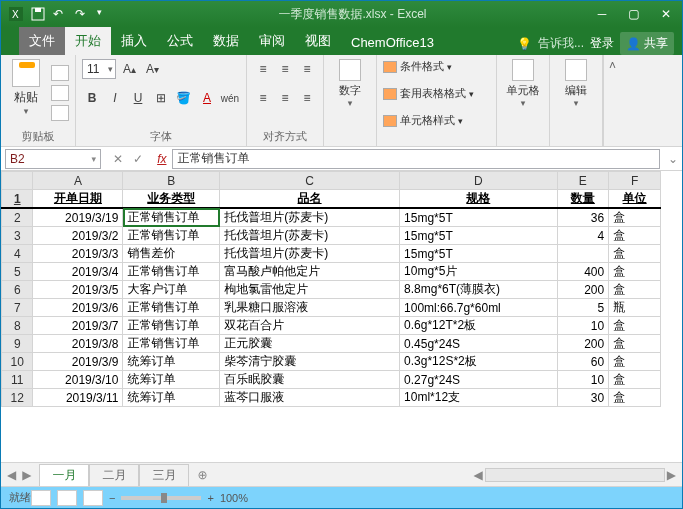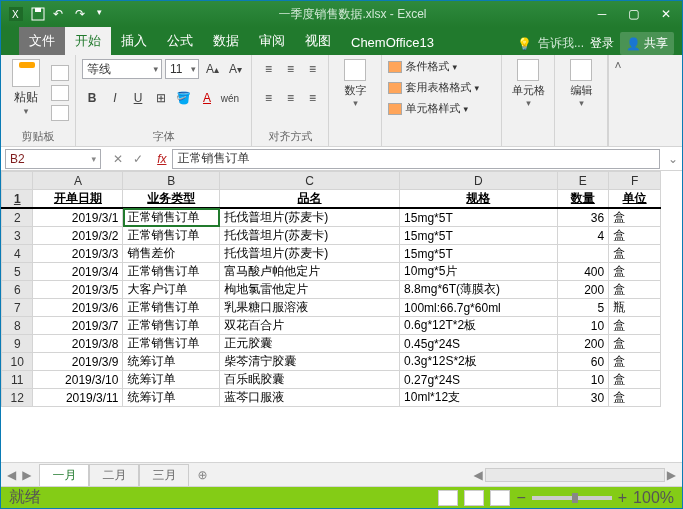--- a/index.html
+++ b/index.html
@@ -31,21 +31,21 @@
 .mini-btns div{width:18px;height:16px;border:1px solid #bbb;background:#fff;}
 .font-group .row{display:flex;gap:3px;align-items:center;margin-bottom:3px;}
 .font-select{height:20px;border:1px solid #abadb3;background:#fff;padding:0 16px 0 4px;font-size:12px;color:#333;min-width:80px;display:flex;align-items:center;position:relative;}
 .font-select::after{content:"▾";position:absolute;right:3px;color:#666;font-size:9px;}
 .font-size-sel{min-width:34px;}
 .ico-btn{width:20px;height:20px;display:flex;align-items:center;justify-content:center;color:#444;border:1px solid transparent;}
 .align-group .row{display:flex;gap:2px;margin-bottom:3px;}
 .num-group,.styles-group,.cells-group,.edit-group{min-width:40px;}
 .big-btn{display:flex;flex-direction:column;align-items:center;width:40px;color:#333;font-size:11px;}
 .big-btn .ico{width:22px;height:22px;border:1px solid #bbb;background:#fff;margin-bottom:2px;}
-.styles-list{display:flex;flex-direction:column;gap:6px;font-size:11px;color:#333;}
+.styles-list{display:flex;flex-direction:column;gap:12px;font-size:11px;color:#333;}
 .styles-list div{display:flex;align-items:center;gap:3px;}
 .styles-list .sico{width:14px;height:12px;background:#ffa55a;border:1px solid #aaa;}
 .collapse-ribbon{width:18px;border-left:1px solid #d4d4d4;display:flex;align-items:flex-start;justify-content:center;color:#666;padding-top:4px;}
 .namebox-row{height:24px;background:#fff;border-bottom:1px solid #d4d4d4;display:flex;align-items:center;}
 .namebox{width:96px;height:20px;border:1px solid #abadb3;margin:0 4px;padding:0 4px;display:flex;align-items:center;color:#7f1d1d;justify-content:space-between;}
 .namebox::after{content:"▾";color:#888;font-size:9px;}
 .fx-controls{display:flex;gap:10px;padding:0 8px;color:#888;}
 .fx-label{font-style:italic;color:#b91c1c;padding:0 6px;text-decoration:underline;}
 .formula-bar{flex:1;height:20px;border:1px solid #abadb3;margin-right:4px;padding:0 4px;color:#333;display:flex;align-items:center;}
 .formula-expand{width:18px;text-align:center;color:#888;}
@@ -67,21 +67,21 @@
 table.grid .col-E{width:46px;}
 table.grid .col-F{width:46px;}
 .selected-cell{outline:2px solid #217a2d;outline-offset:-2px;}
 .sheet-tabs{height:24px;background:#f1f1f1;border-top:1px solid #d4d4d4;display:flex;align-items:center;padding:0 6px;font-size:12px;color:#333;}
 .sheet-tabs .nav{display:flex;gap:6px;color:#888;padding-right:8px;}
 .sheet-tabs .stab{padding:2px 12px;border:1px solid #ccc;border-bottom:none;background:#fff;color:#217a2d;}
 .sheet-tabs .stab.inactive{background:#f1f1f1;color:#666;}
 .sheet-tabs .addtab{padding:0 8px;color:#888;}
 .sheet-tabs .hscroll{flex:1;display:flex;justify-content:flex-end;align-items:center;gap:2px;}
 .sheet-tabs .hscroll .track{width:180px;height:14px;background:#e8e8e8;border:1px solid #ccc;}
-.statusbar{height:22px;background:#84cc16;border-top:1px solid #d4d4d4;display:flex;align-items:center;padding:0 8px;font-size:16px;color:#555;justify-content:space-between;}
+.statusbar{height:22px;background:#7dd3fc;border-top:1px solid #d4d4d4;display:flex;align-items:center;padding:0 8px;font-size:11px;color:#555;}
 .statusbar .views{display:flex;gap:6px;align-items:center;}
 .statusbar .views .vb{width:20px;height:16px;border:1px solid #ccc;background:#fff;}
 .statusbar .zoom{display:flex;align-items:center;gap:6px;}
 .statusbar .zslider{width:80px;height:4px;background:#ccc;position:relative;}
 .statusbar .zslider::before{content:"";position:absolute;left:50%;top:-3px;width:6px;height:10px;background:#888;}
 svg{display:block;}
 </style>
 </head>
 <body>
 
@@ -146,21 +146,20 @@
           <div></div>
           <div></div>
         </div>
       </div>
       <div class="group-label">剪贴板</div>
     </div>
 
     <div class="group font-group">
       <div class="group-content" style="flex-direction:column">
         <div class="row">
-          <div class="font-select">等线</div>
           <div class="font-select font-size-sel">11</div>
           <div class="ico-btn">A<sup>▴</sup></div>
           <div class="ico-btn">A<sup>▾</sup></div>
         </div>
         <div class="row">
           <div class="ico-btn">
               <b>B</b>
             </div>
           <div class="ico-btn">
               <i>I</i>
@@ -285,21 +284,21 @@
               <td class="rowhdr">1</td>
               <td>开单日期</td>
               <td>业务类型</td>
               <td>品名</td>
               <td>规格</td>
               <td>数量</td>
               <td>单位</td>
             </tr>
             <tr>
               <td class="rowhdr">2</td>
-              <td class="date">2019/3/1</td>
+              <td class="date">2019/3/19</td>
               <td class="selected-cell">正常销售订单</td>
               <td>托伐普坦片(苏麦卡)</td>
               <td>15mg*5T</td>
               <td class="num">36</td>
               <td>盒</td>
             </tr>
             <tr>
               <td class="rowhdr">3</td>
               <td class="date">2019/3/2</td>
               <td class="">正常销售订单</td>

